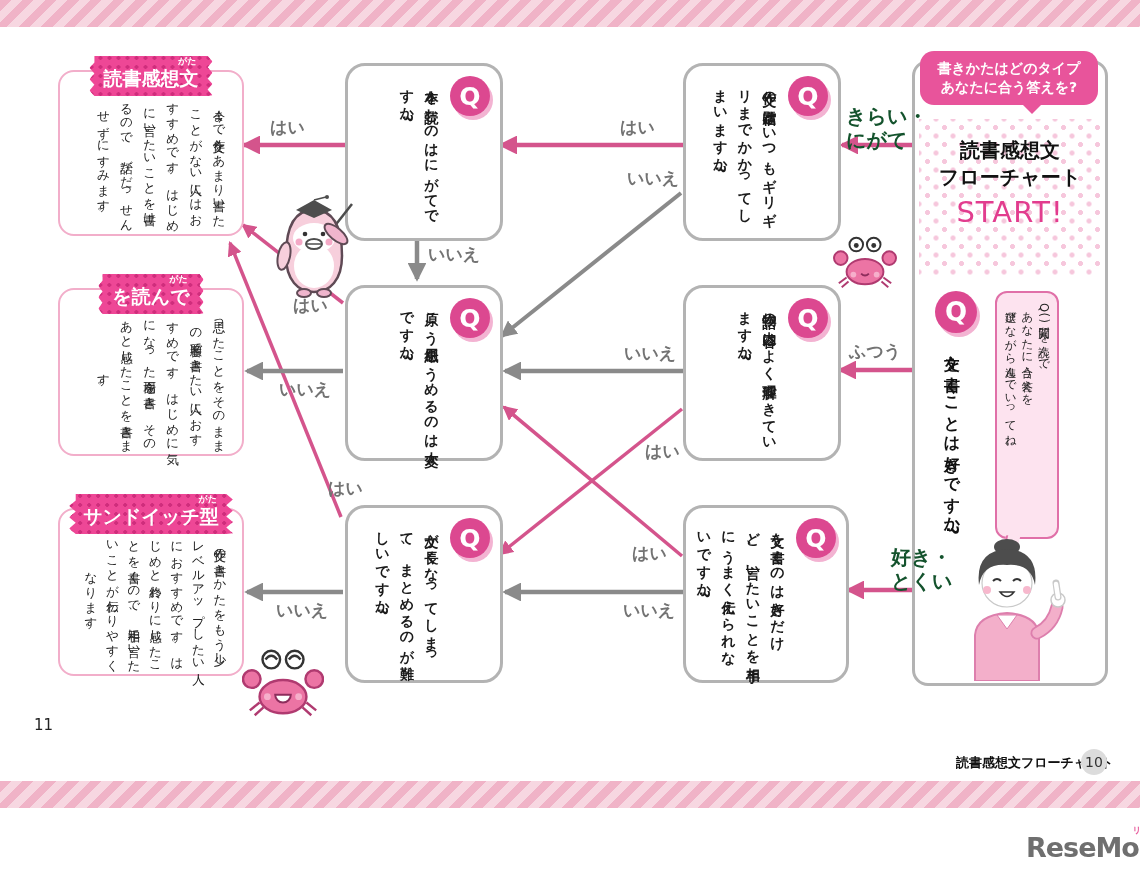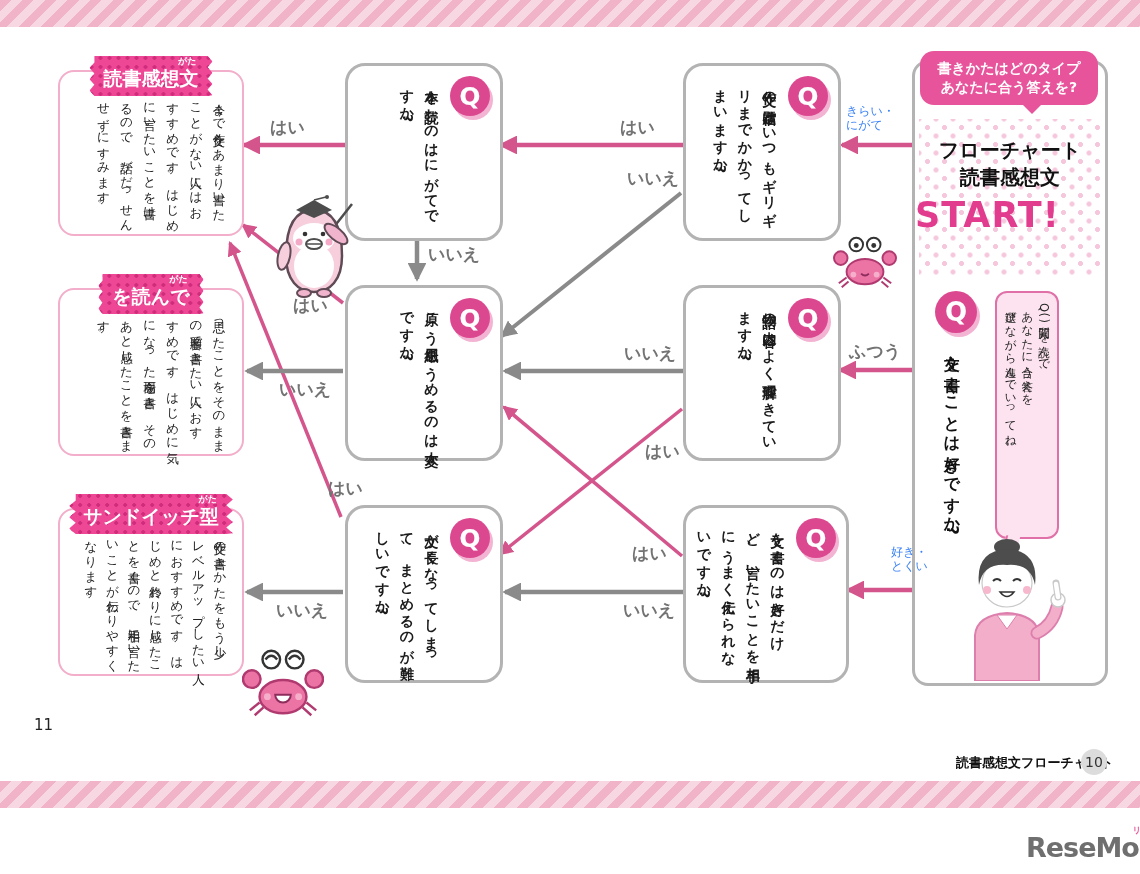--- a/index.html
+++ b/index.html
@@ -15,54 +15,54 @@
   
   .qbox{position:absolute;background:#fff;border:3px solid #b3b3b3;border-radius:20px;z-index:2;}
   .qcircle{position:absolute;top:10px;right:10px;width:40px;height:40px;border-radius:50%;
            background:#dc4890;box-shadow:3px 4px 0 #f3b3d2;color:#fff;font-weight:bold;
            font-size:25px;display:flex;align-items:center;justify-content:center;}
   .qtext{position:absolute;top:14px;right:56px;bottom:12px;left:6px;
          writing-mode:vertical-rl;text-orientation:mixed;
          font-size:14px;line-height:1.75;letter-spacing:1px;font-weight:600;color:#1a1a1a;}
 
   
-  .rbox{position:absolute;background:#fff;border:2.5px solid #f2aeca;border-radius:16px;z-index:2;}
+  .rbox{position:absolute;background:#fff;border:2.5px solid #f2aeca;border-radius:16px;z-index:2;text-align:center;}
   .rbadge{position:absolute;top:-16px;left:50%;transform:translateX(-50%);
           padding:10px 14px 4px;color:#fff;font-weight:bold;font-size:19px;white-space:nowrap;
           background-color:#ee4796;
           background-image:radial-gradient(circle at 2px 2px,#cf2d7c 1.6px,transparent 2.1px);
           background-size:9px 9px;
           clip-path:polygon(4% 0%,96% 0%,100% 14%,96% 28%,100% 42%,96% 56%,100% 70%,96% 84%,100% 98%,96% 100%,4% 100%,0% 86%,4% 72%,0% 58%,4% 44%,0% 30%,4% 16%);}
   .rfuri{position:absolute;top:1px;right:16px;font-size:9px;line-height:1;font-weight:bold;color:#fff;}
   .rdesc{position:absolute;top:22px;right:11px;bottom:8px;left:10px;
          writing-mode:vertical-rl;text-orientation:mixed;
          font-size:12.5px;line-height:1.85;letter-spacing:0.5px;font-weight:500;color:#222;}
   .rdesc.tight{line-height:1.72;left:4px;}
 
   
   .lbl{position:absolute;z-index:3;font-weight:bold;font-size:17px;color:#737373;white-space:nowrap;}
-  .lbl2{position:absolute;z-index:3;font-weight:normal;font-size:12px;line-height:1.2;color:#3b82f6;}
+  .lbl2{position:absolute;z-index:3;font-weight:bold;font-size:20px;line-height:1.2;color:#14532d;}
   .lbl2 span{display:block;}
 
   
   .panel{position:absolute;left:912px;top:60px;width:190px;height:620px;background:#fff;
          border:3px solid #b3b3b3;border-radius:16px;z-index:2;}
   .panel .dots{position:absolute;left:4px;right:4px;top:56px;height:156px;
          background-image:radial-gradient(circle,#f6c7dc 2.2px,transparent 2.7px),
                           radial-gradient(circle,#f6c7dc 2.2px,transparent 2.7px);
          background-size:17px 17px;background-position:0 0,8.5px 8.5px;}
   .panel .bubble{position:absolute;top:-12px;left:5px;width:174px;background:#e8549b;
          border-radius:14px;padding:8px 2px;color:#fff;font-weight:bold;font-size:14px;
          text-align:center;line-height:1.35;z-index:4;}
   .panel .bubble:after{content:"";position:absolute;bottom:-9px;left:58%;
          border:9px solid transparent;border-top-color:#e8549b;border-bottom:0;}
   .panel .ptitle{position:absolute;top:74px;width:100%;text-align:center;font-size:20px;
          font-weight:bold;line-height:1.35;color:#111;}
-  .panel .pstart{position:absolute;top:132px;width:100%;text-align:left;font-size:35px;
-         font-weight:700;letter-spacing:1px;color:#e23c8e;}
+  .panel .pstart{position:absolute;top:132px;width:100%;text-align:center;font-size:29px;
+         font-weight:400;letter-spacing:1px;color:#e23c8e;}
   .panel .pq-circle{position:absolute;left:20px;top:228px;width:42px;height:42px;border-radius:50%;
          background:#dc4890;box-shadow:3px 4px 0 #f3b3d2;color:#fff;font-weight:bold;font-size:26px;
          display:flex;align-items:center;justify-content:center;}
   .panel .pq-text{position:absolute;left:26px;top:280px;height:245px;
          writing-mode:vertical-rl;text-orientation:mixed;font-size:16px;font-weight:600;
          letter-spacing:1.5px;color:#111;}
   .panel .hint{position:absolute;left:80px;top:228px;width:64px;height:248px;background:#fde3ef;
          border:2px solid #e070a8;border-radius:12px;padding:10px 5px;box-sizing:border-box;}
   .panel .hint .htext{writing-mode:vertical-rl;text-orientation:mixed;white-space:pre-line;
          font-size:11.5px;line-height:1.45;letter-spacing:0.5px;color:#222;height:100%;}
@@ -187,22 +187,22 @@
   <div class="lbl" style="left:623px;top:599px;">いいえ</div>
   <div class="lbl" style="left:276px;top:599px;">いいえ</div>
 
   <div class="panel">
     <div class="dots"></div>
     <div class="bubble">
       <div>書きかたはどのタイプ</div>
       <div>あなたに合う答えを?</div>
     </div>
     <div class="ptitle">
+      <div>読書感想文</div>
       <div>フローチャート</div>
-      <div>読書感想文</div>
     </div>
     <div class="pstart">START!</div>
     <div class="pq-circle">Q</div>
     <div class="pq-text">文を書くことは好きですか?</div>
     <div class="hint">
       <div class="htext">Q(質問)を読んで、
 あなたに合う答えを
 選びながら進んでいってね。</div>
     </div>
 

